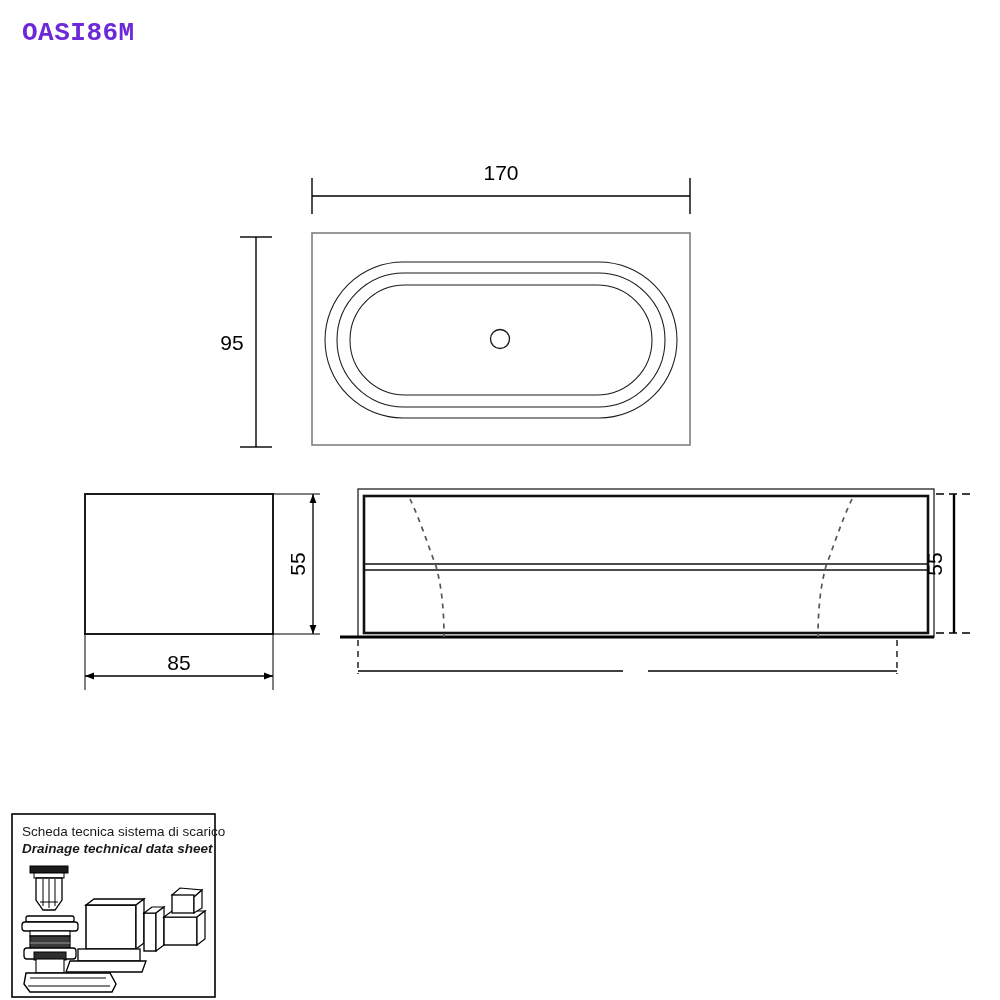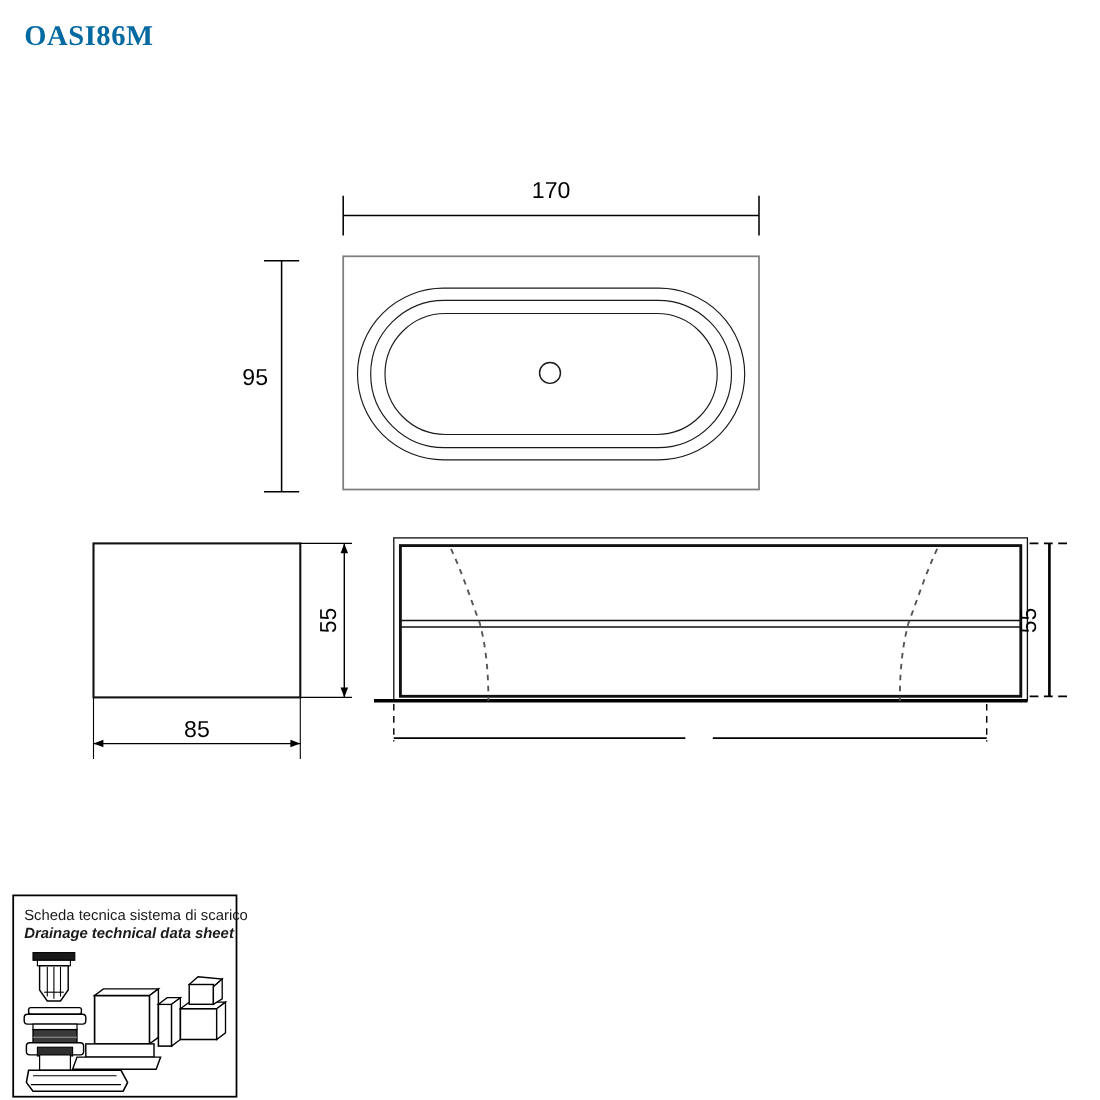--- a/index.html
+++ b/index.html
@@ -22,22 +22,22 @@
     height: 1000px;
     background: #ffffff;
   }
   #product-title {
     position: absolute;
     left: 22px;
     top: 18px;
     font-size: 26px;
     font-weight: bold;
     letter-spacing: 0.5px;
-    color: #0369a1;
-    font-family: Liberation Serif, serif;
+    color: #6d28d9;
+    font-family: Liberation Mono, monospace;
     white-space: nowrap;
     text-align: right;
   }
   #drawing-svg {
     position: absolute;
     left: 0;
     top: 0;
     width: 1000px;
     height: 1000px;
   }

